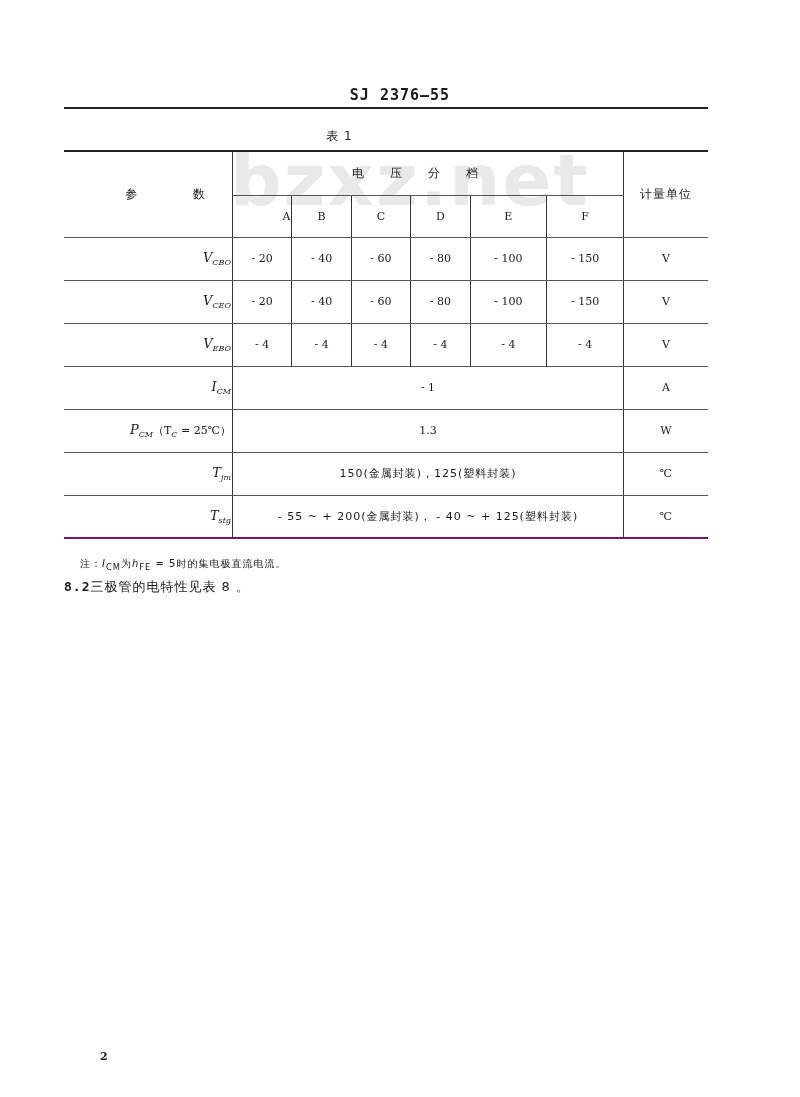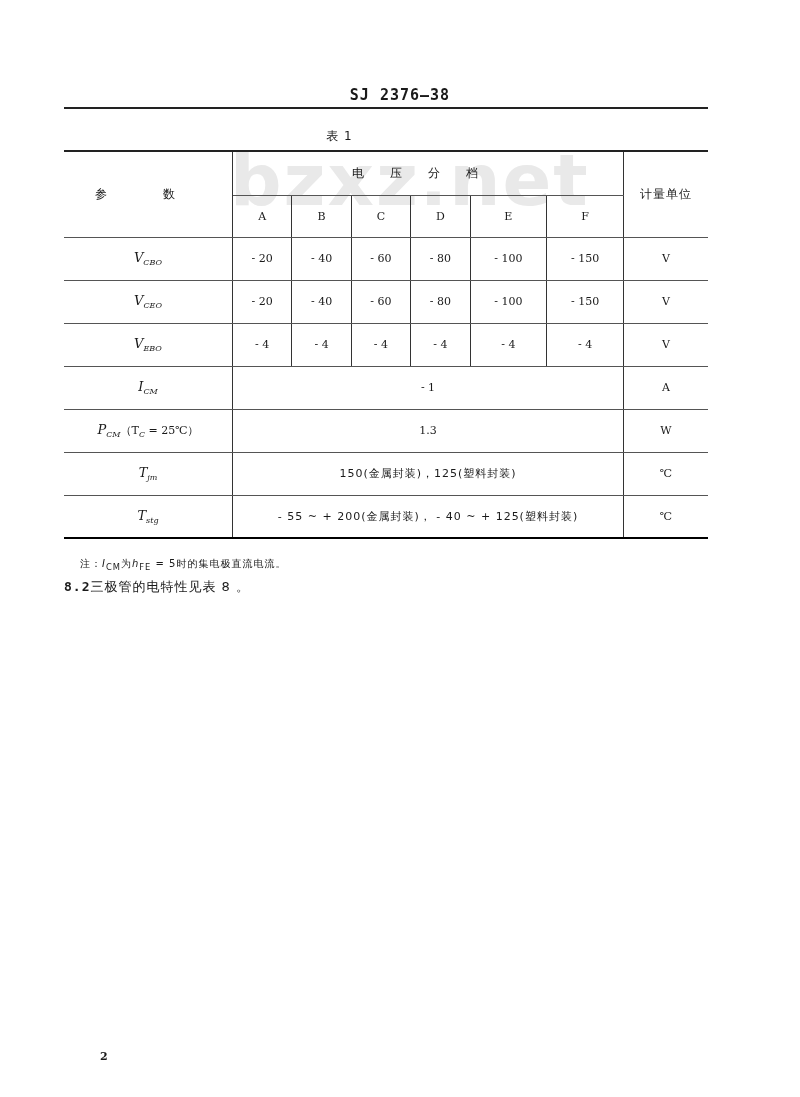--- a/index.html
+++ b/index.html
@@ -4,37 +4,37 @@
 <style>
   html, body { margin:0; padding:0; background:#ffffff; }
   body { width:800px; height:1097px; position:relative; font-family:"DejaVu Serif", serif; color:#1a1a1a; overflow:hidden; }
   .header-code { position:absolute; top:86px; left:0; width:800px; text-align:center; font-family:"DejaVu Sans Mono", monospace; font-weight:bold; font-size:15px; letter-spacing:1px; }
   .header-rule { position:absolute; top:107px; left:64px; width:644px; height:2px; background:#222; }
   .table-title { position:absolute; top:128px; left:0; width:679px; text-align:center; font-size:13px; }
   .watermark { position:absolute; top:138px; left:200px; font-family:"DejaVu Sans", sans-serif; font-weight:bold; font-size:72px; color:#e9e9e9; letter-spacing:2px; z-index:0;margin-left:30px; }
   table.spec { position:absolute; top:150px; left:64px; width:644px; border-collapse:collapse; z-index:1; font-size:11px; }
   table.spec td, table.spec th { border-left:1px solid #333; border-right:1px solid #333; border-top:1px solid #555; border-bottom:1px solid #555; text-align:center; vertical-align:middle; font-weight:normal; padding:1px; background:transparent; }
   table.spec tr:first-child th { border-top:2px solid #222; }
-  table.spec tr:last-child td { border-bottom:2px solid #000000; }
-  table.spec td:first-child, table.spec th:first-child { border-left:none; }
+  table.spec tr:last-child td { border-bottom:2px solid #701a75; }
+  table.spec td:first-child, table.spec th:first-child { border-left:none;text-align:right; }
   table.spec td:last-child, table.spec th:last-child { border-right:none; }
   .hrow1 { height:44px; } .hrow2 { height:42px; } .drow { height:43px; }
   .sym i { font-style:italic; font-size:13px; } .sym sub { font-style:italic; font-size:8px; }
   .cjk { font-family:"DejaVu Sans", sans-serif; font-size:12px; letter-spacing:1px; }
   .spaced { letter-spacing:26px; }
   .note { position:absolute; top:557px; left:80px; font-size:10px; }
   .note i { font-style:italic; }
   .section { position:absolute; top:578px; left:64px; font-size:13px; }
   .section .num { font-family:"DejaVu Sans Mono", monospace; font-weight:bold; margin-right:0; }
   .page-num { position:absolute; top:1050px; left:100px; font-size:11px; font-weight:bold; }
 </style>
 </head>
 <body>
 
-<div class="header-code">SJ 2376—38</div>
+<div class="header-code">SJ 2376—55</div>
 <div class="header-rule"></div>
 <div class="table-title cjk">表 1</div>
 <div class="watermark">bzxz.net</div>
 
 <table class="spec">
   <tbody>
       <tr class="hrow1">
     <th rowspan="2" class="cjk spaced" style="width:166px">参 数</th>
     <th colspan="6" class="cjk spaced">电压分档</th>
     <th rowspan="2" class="cjk" style="width:82px">计量单位</th>

